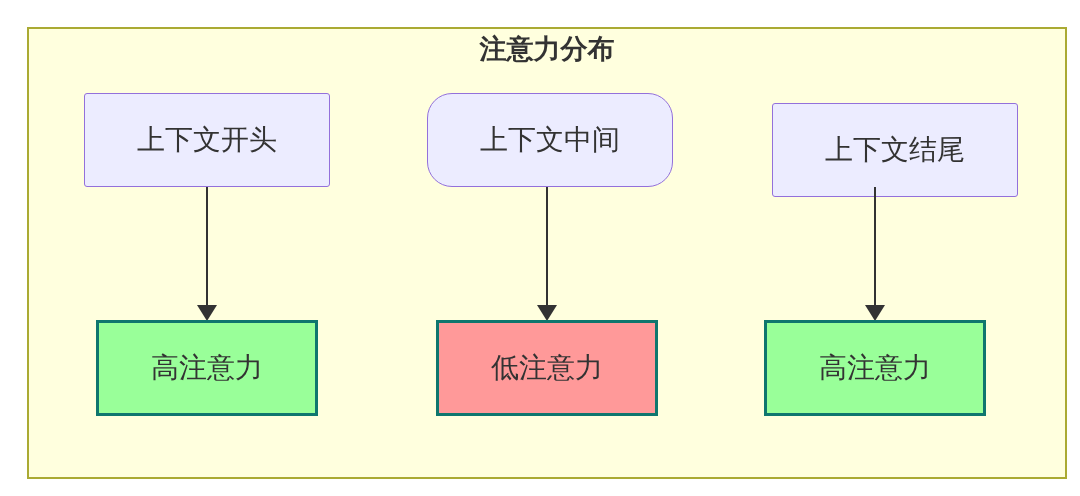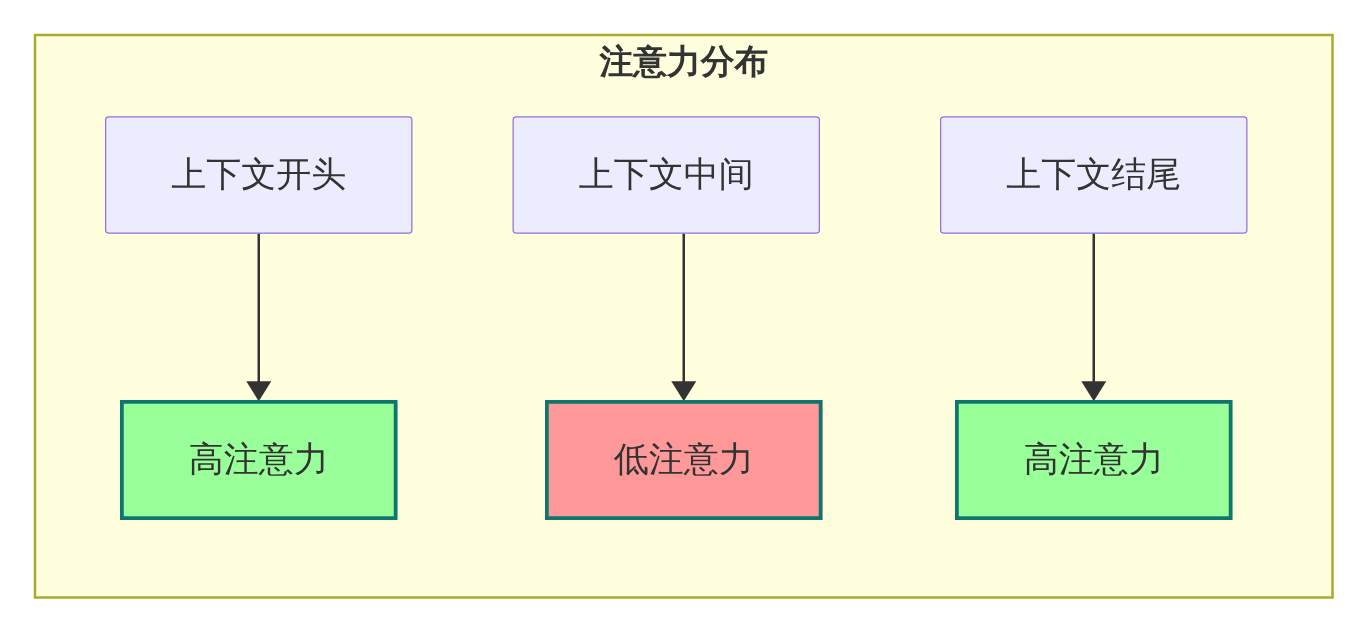--- a/index.html
+++ b/index.html
@@ -55,22 +55,22 @@
     border: 1.5px solid #9370DB;
     border-radius: 3px;
   }
   .node-dst {
     width: 222px;
     height: 96px;
     top: 291px;
     border: 3px solid #0f766e;
   }
   .src-1 { left: 55px; font-family: Liberation Serif, serif; }
-  .src-2 { left: 381px; }
-  .src-3 { left: 723px; }
+  .src-2 { left: 398px; border-radius: 25px; }
+  .src-3 { left: 743px; margin-top: 10px; }
   .dst-1 { left: 67px; }
   .dst-2 { left: 407px; }
   .dst-3 { left: 735px; }
   .edge-line {
     position: absolute;
     top: 158px;
     width: 2px;
     height: 120px;
     background: #333333;
   }

